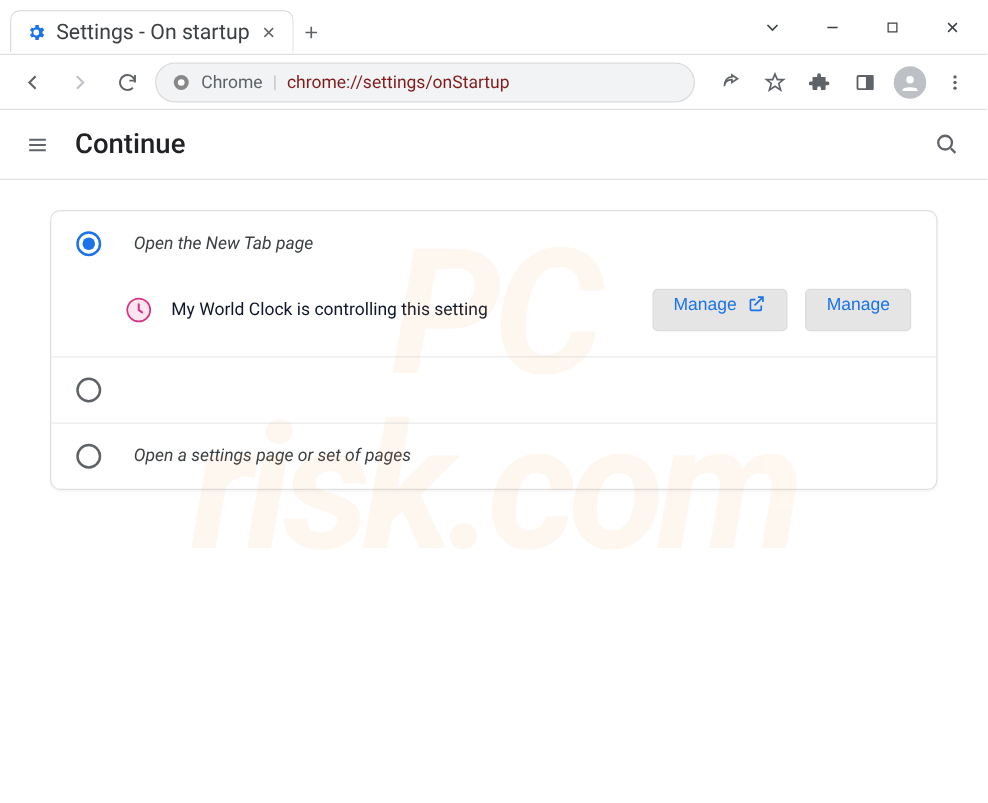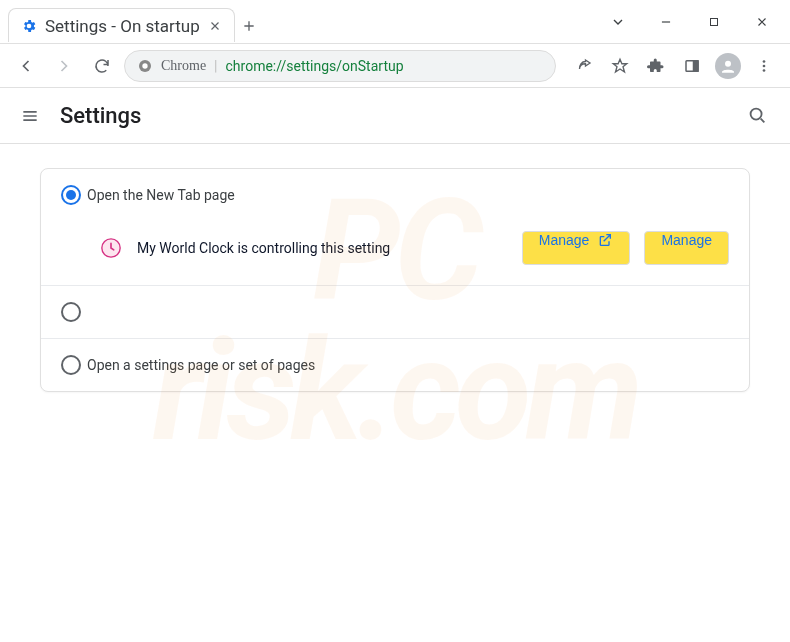--- a/index.html
+++ b/index.html
@@ -74,23 +74,23 @@
     align-items:center;
     height: 32px;
     border: 1px solid #dcdcdc;
     border-radius: 16px;
     padding: 0 12px;
     gap: 8px;
     font-size: 14px;
     color:#5f6368;
     background:#f1f3f4;
   }
-  .omnibox .chrome-label { color:#5f6368;font-family:Liberation Serif, serif; }
+  .omnibox .chrome-label { color:#5f6368; }
   .omnibox .divider { color:#c0c0c0;}
-  .omnibox .url-path { color:#15803d; }
+  .omnibox .url-path { color:#7f1d1d; }
   .right-icons { display:flex; align-items:center; gap:4px; margin-left:6px;}
   .avatar {
     width:26px;height:26px;border-radius:50%;background:#bdc1c6;
     display:flex;align-items:center;justify-content:center;
   }
   
   .settings-header {
     height: 56px;
     display:flex;
     align-items:center;
@@ -107,21 +107,22 @@
   .card {
     border: 1px solid #e0e0e0;
     border-radius: 8px;
     background:#fff;
     box-shadow: 0 1px 2px rgba(0,0,0,0.04);
   }
   .row {
     display:flex;
     align-items:center;
     padding: 16px 20px;
-    gap: 6px;
+    gap: 26px;
+    font-style: italic;
   }
   .radio {
     width:20px;height:20px;border-radius:50%;
     border:2px solid #5f6368;
     display:flex;align-items:center;justify-content:center;
     cursor:pointer; flex-shrink:0;
   }
   .radio.selected { border-color:#1a73e8;}
   .radio.selected::after {
     content:""; width:10px;height:10px;border-radius:50%;background:#1a73e8;
@@ -132,29 +133,29 @@
     padding: 10px 20px 20px 58px;
     gap: 14px;
   }
   .ext-icon {
     width:24px;height:24px;border-radius:50%;
     display:flex;align-items:center;justify-content:center;flex-shrink:0;
   }
   .ext-text { font-size:14px; color:#0f172a; flex:1;}
   .btn {
     height: 34px;
-    padding: 16px 16px;
+    padding: 3px 16px;
     border:1px solid #dadce0;
     border-radius:4px;
-    background:#fde047;
+    background:#e5e5e5;
     color:#1a73e8;
     font-size:14px;
     font-weight:500;
     cursor:pointer;
-    display:flex;align-items:flex-end;gap:8px;
+    display:flex;align-items:flex-start;gap:8px;
   }
   .sep { height:1px; background:#e8eaed; margin:0;}
   svg { display:block; }
   
   .watermark {
     position:absolute; inset:0; pointer-events:none;
     display:flex; flex-direction:column; align-items:center; justify-content:center;
     gap: 0px;
   }
   .watermark span {
@@ -275,21 +276,21 @@
     </div>
   </div>
 </div>
 
 <div class="settings-header">
   <div class="hamburger">
     <svg viewBox="0 0 24 24" width="20" height="20" stroke="#5f6368" stroke-width="2">
         <path d="M4 7h16M4 12h16M4 17h16"></path>
       </svg>
   </div>
-  <div class="settings-title">Settings</div>
+  <div class="settings-title">Continue</div>
   <div class="search-settings">
     <svg viewBox="0 0 24 24" width="22" height="22" stroke="#5f6368" stroke-width="2" fill="none">
         <circle cx="11" cy="11" r="6"></circle>
         <path d="M20 20l-4-4"></path>
       </svg>
   </div>
 </div>
 
 <div class="content">
 

